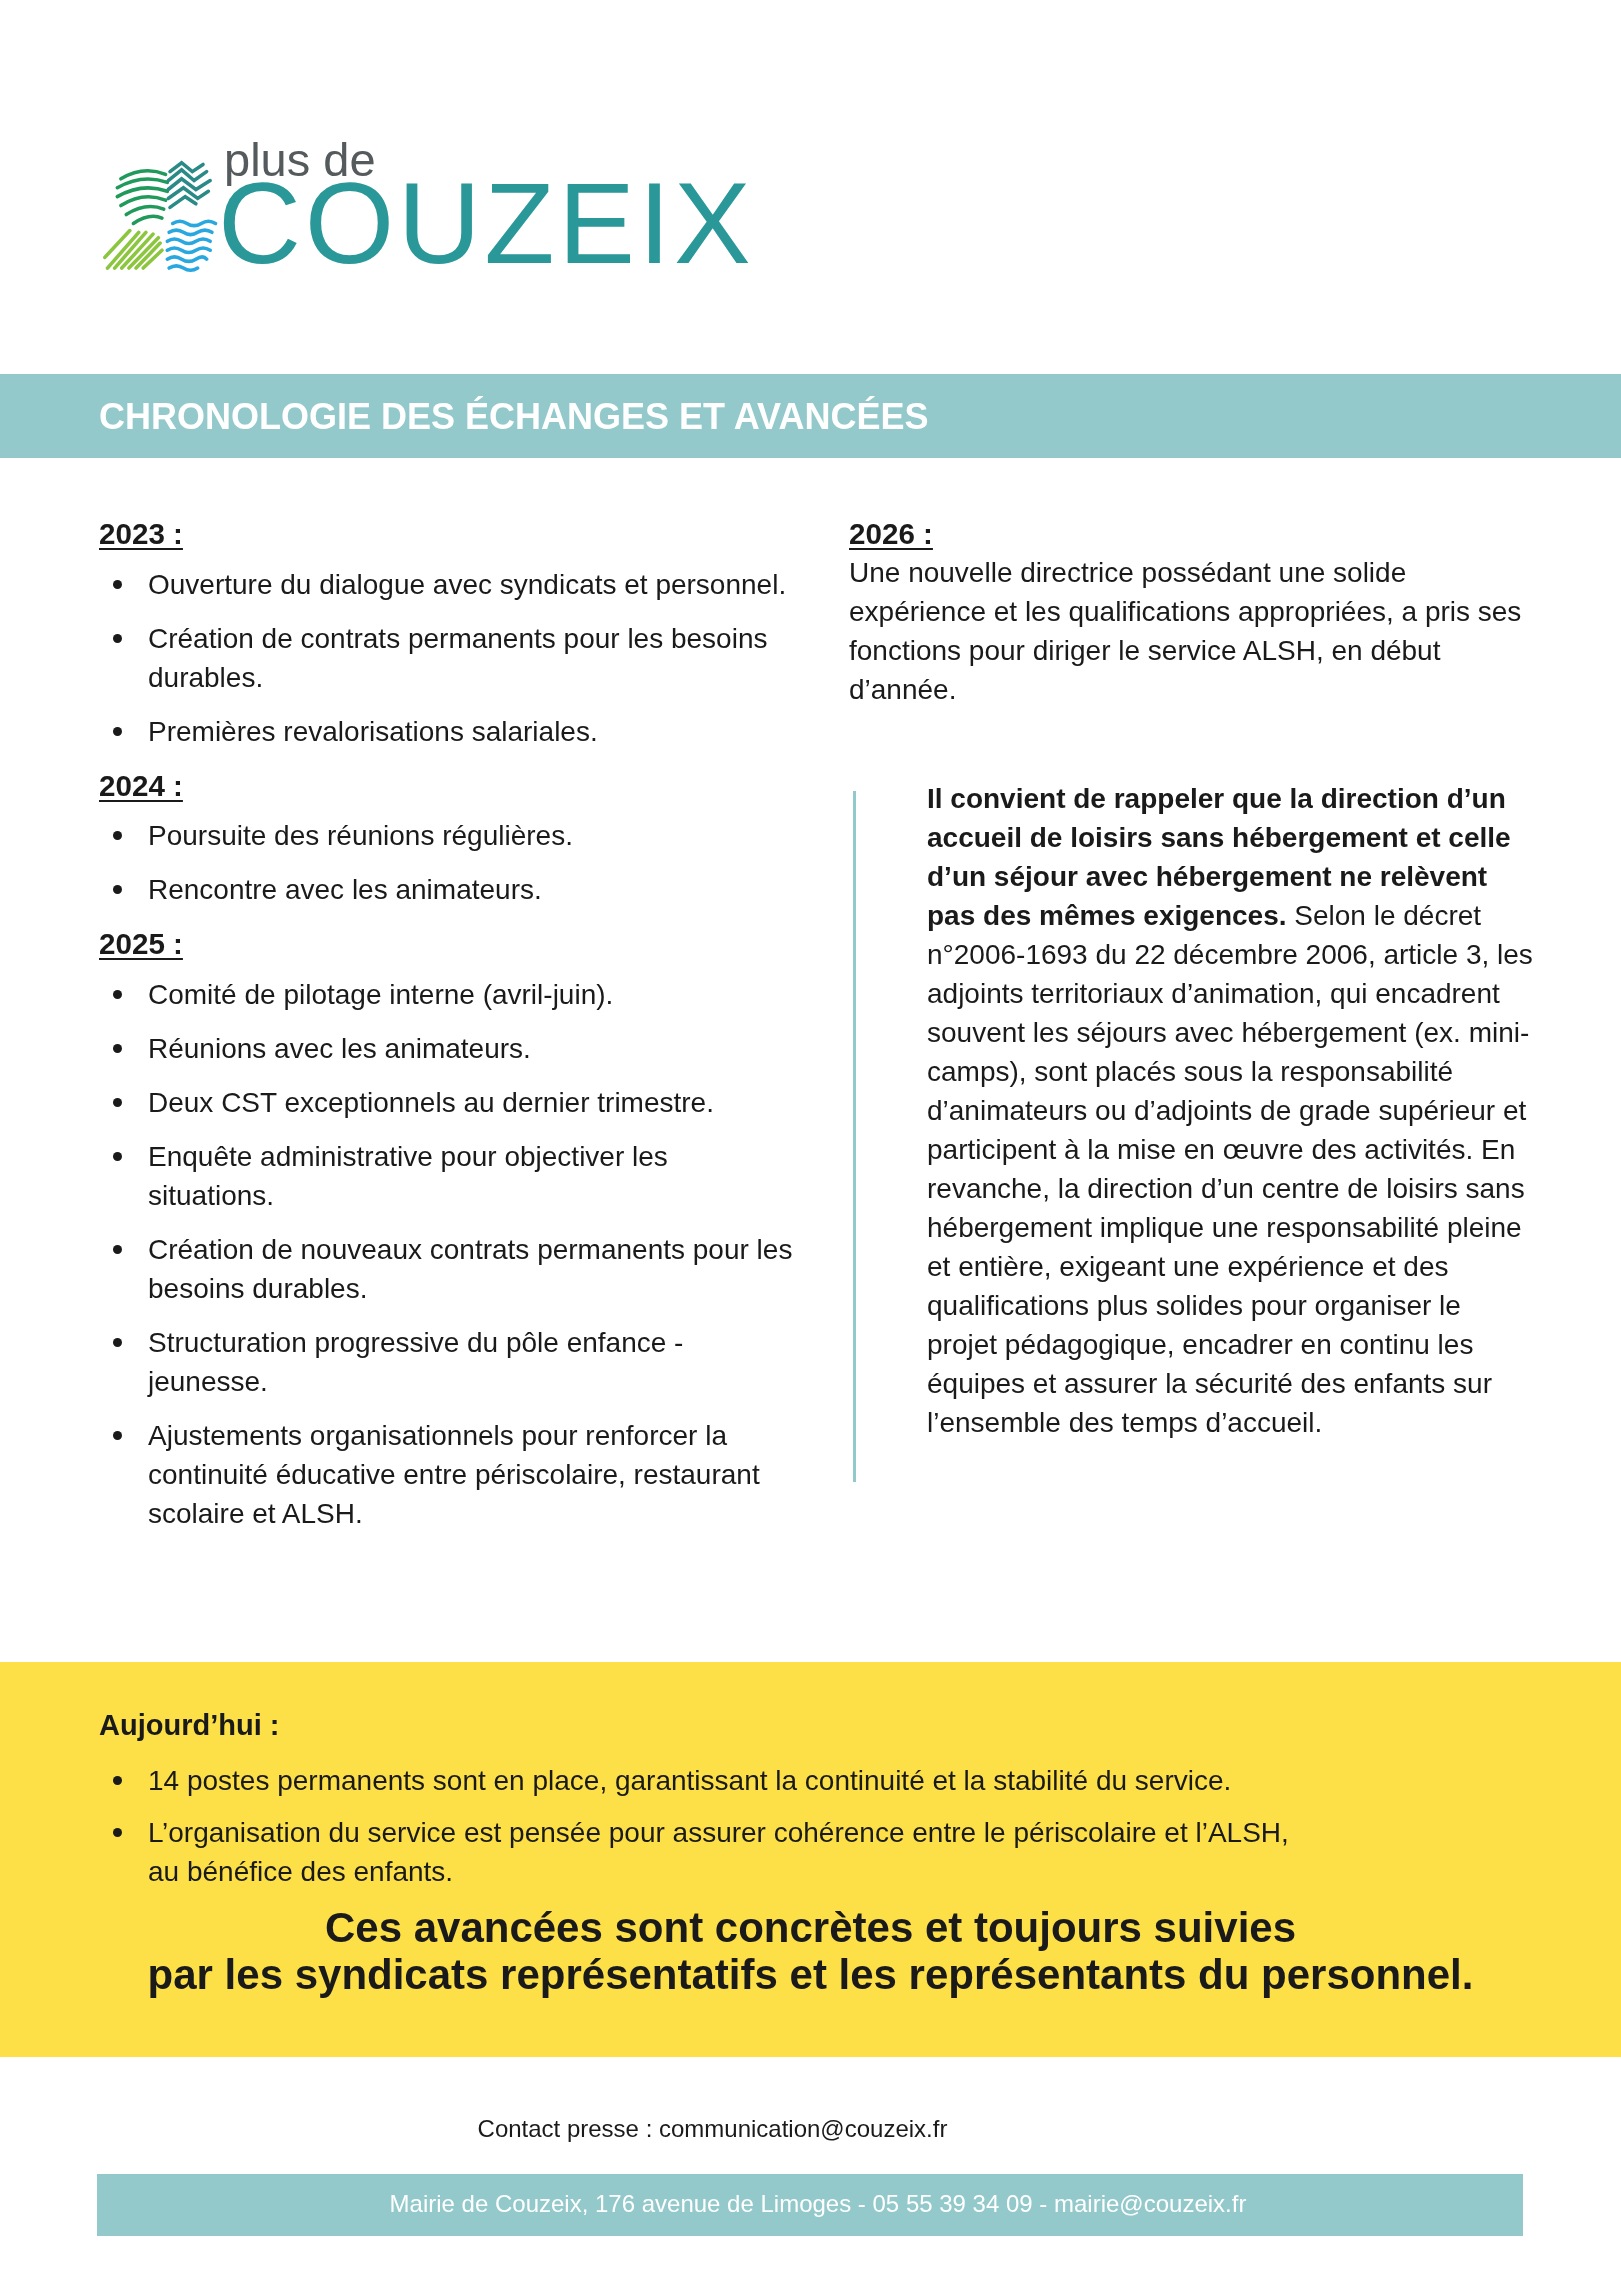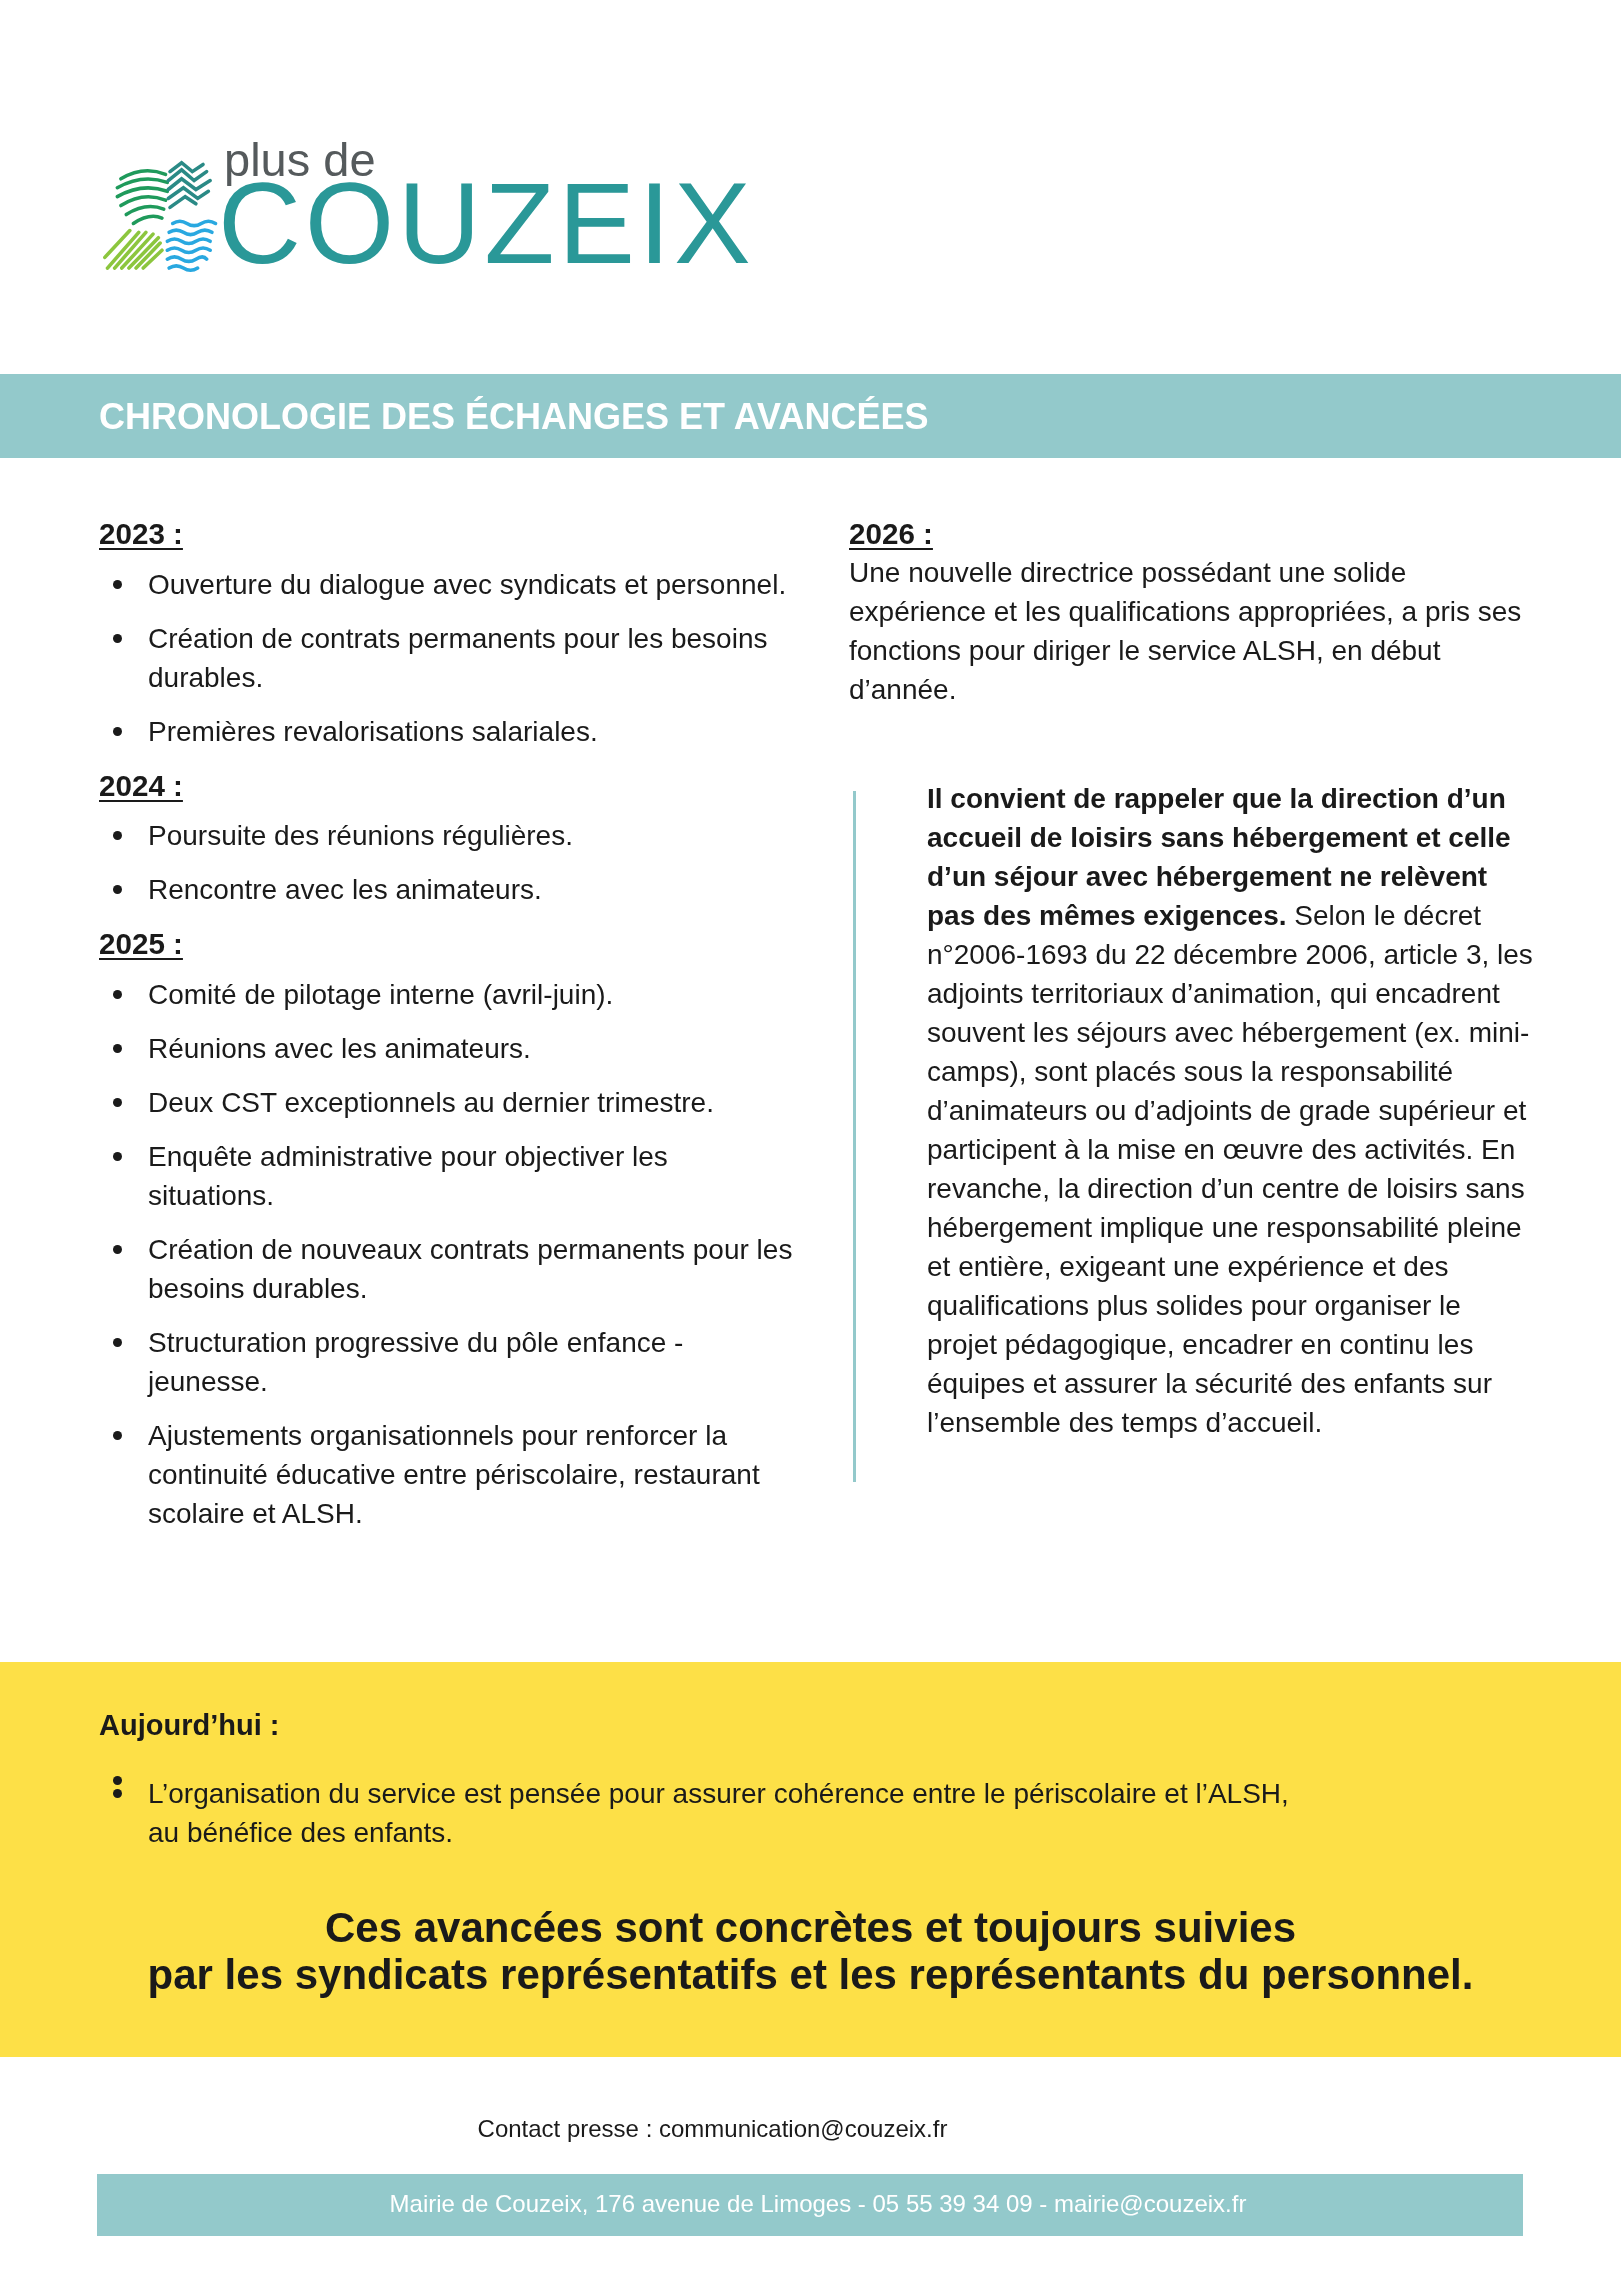--- a/index.html
+++ b/index.html
@@ -130,21 +130,21 @@
 </div>
 
 <div class="abs callout-line"></div>
 <div class="abs callout">
   <b>Il convient de rappeler que la direction d’un accueil de loisirs sans hébergement et celle d’un séjour avec hébergement ne relèvent pas des mêmes exigences.</b><span> Selon le décret n°2006-1693 du 22 décembre 2006, article 3, les adjoints territoriaux d’animation, qui encadrent souvent les séjours avec hébergement (ex. mini-camps), sont placés sous la responsabilité d’animateurs ou d’adjoints de grade supérieur et participent à la mise en œuvre des activités. En revanche, la direction d’un centre de loisirs sans hébergement implique une responsabilité pleine et entière, exigeant une expérience et des qualifications plus solides pour organiser le projet pédagogique, encadrer en continu les équipes et assurer la sécurité des enfants sur l’ensemble des temps d’accueil.</span>
 </div>
 
 <div class="abs today">
   <div class="today-title">Aujourd’hui :</div>
   <ul class="bullets">
-    <li><span class="dot"></span></li>
+    <li><span class="dot"></span><span>14 postes permanents sont en place, garantissant la continuité et la stabilité du service.</span></li>
     <li style="white-space:pre-line;"><span class="dot"></span><span>L’organisation du service est pensée pour assurer cohérence entre le périscolaire et l’ALSH,
 au bénéfice des enfants.</span></li>
   </ul>
   <div class="today-conclusion">
     <div>Ces avancées sont concrètes et toujours suivies</div>
     <div>par les syndicats représentatifs et les représentants du personnel.</div>
   </div>
 </div>
 
 <div class="abs contact">Contact presse : communication@couzeix.fr</div>

